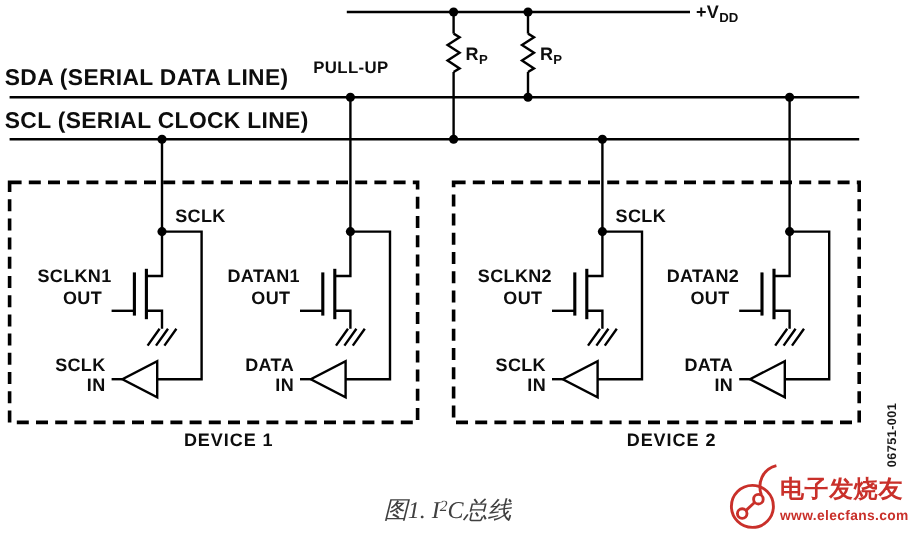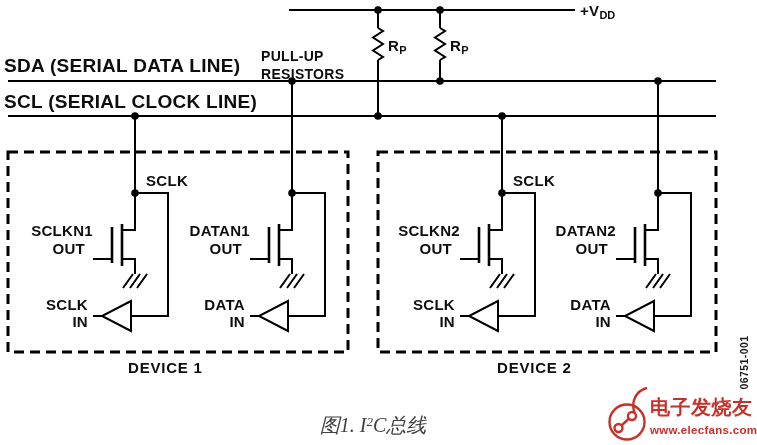--- a/index.html
+++ b/index.html
@@ -7,21 +7,21 @@
     position:relative; width:757px; height:445px; background:#ffffff;
     font-family:"Liberation Sans","DejaVu Sans",sans-serif; overflow:hidden;
   }
   #circuit { position:absolute; left:0; top:0; }
   .lbl {
     position:absolute; font-weight:bold; color:#0d0d0d;
     font-size:19px; letter-spacing:0.3px; line-height:17px; white-space:nowrap;
   }
   .two-line { white-space:normal; }
   .ra { text-align:right; }
-  .ctr { text-align:left; }
+  .ctr { text-align:right; }
   .fet-lbl { font-size:15px; line-height:18px; }
   .fet-lbl .pad-out { padding-right:8px; }
   .buf-lbl { font-size:15px; line-height:16.5px; }
   .node-lbl { font-size:15px; }
   .dev-lbl { font-size:15px; letter-spacing:0.8px; }
   .sub { font-size:11px; vertical-align:-3px; letter-spacing:0; }
   #fig-number {
     position:absolute; left:704px; top:356px; width:80px; height:13px;
     transform:rotate(-90deg); text-align:center;
     font-size:10.5px; font-weight:bold; letter-spacing:0.4px; color:#1a1a1a;
@@ -107,21 +107,20 @@
       <use href="#nmos-cell" x="502" y="193"></use>
       <use href="#nmos-cell" x="658" y="193"></use>
     </g>
   </svg>
 
   <div class="lbl" style="left:4px; top:57px;">SDA (SERIAL DATA LINE)</div>
   <div class="lbl" style="left:4px; top:93px;">SCL (SERIAL CLOCK LINE)</div>
 
   <div class="lbl two-line" style="left:261px; top:24px; font-size:14px; line-height:18px;margin-top:23px;">
     <div>PULL-UP</div>
-    <div>RESISTORS</div>
   </div>
 
   <div class="lbl" style="left:580px; top:2px; font-size:15px;">
     <span>+V</span><span class="sub">DD</span>
   </div>
 
   <div class="lbl" style="left:388px; top:37px; font-size:15px;">
     <span>R</span><span class="sub">P</span>
   </div>
   <div class="lbl" style="left:450px; top:37px; font-size:15px;">

